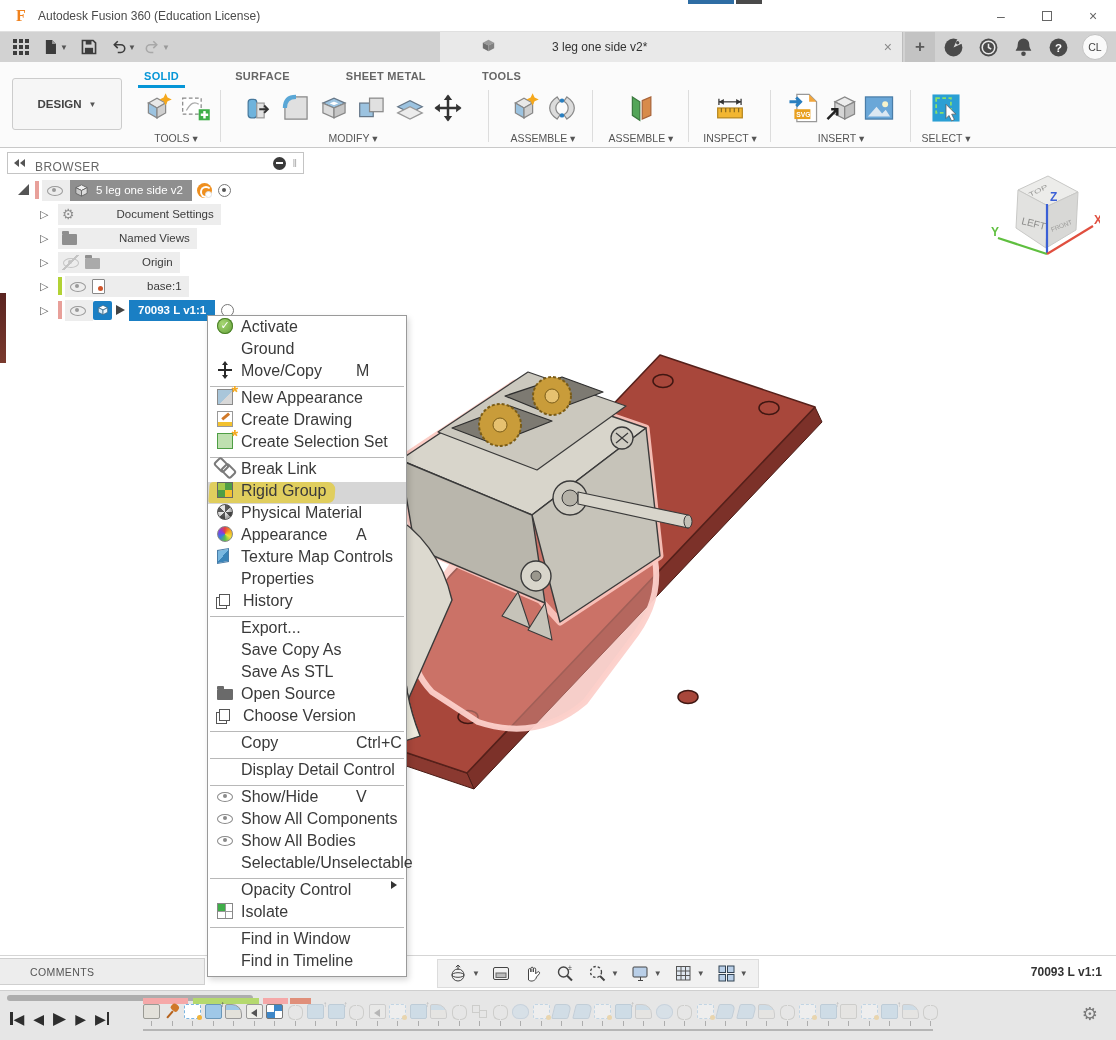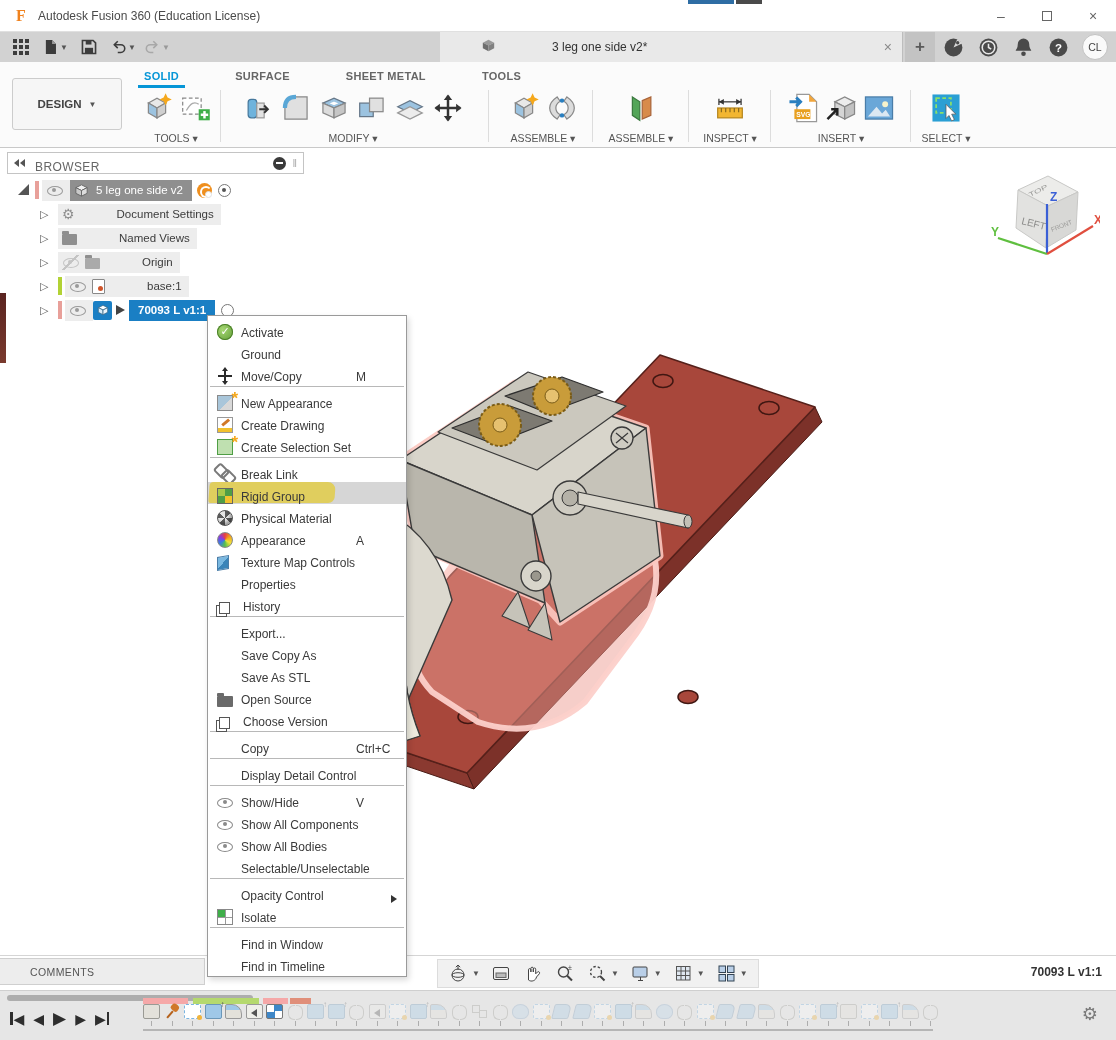--- a/index.html
+++ b/index.html
@@ -77,21 +77,21 @@
   .cube-tile { width:19px; height:19px; background:#1a7fc4; border-radius:2px; display:flex; align-items:center; justify-content:center; }
   .arrow-right { width:0; height:0; border-top:5px solid transparent; border-bottom:5px solid transparent; border-left:9px solid #444; margin:0 4px; position:relative; }
   .badge-c { width:15px; height:15px; border-radius:50%; background:#ef8f1e; position:relative; margin-left:5px; }
   .badge-c::before { content:""; position:absolute; left:3.5px; top:3.5px; width:8px; height:8px; border-radius:50%; border:2.4px solid #fff; border-right-color:transparent; }
   .badge-c::after { content:""; position:absolute; right:0; bottom:0; width:5px; height:5px; background:#fff; border-radius:50%; border:1px solid #e0e0e0; }
   .ring { width:13px; height:13px; border:1.6px solid #777; border-radius:50%; position:relative; margin-left:6px; }
   .ring.dot::after { content:""; position:absolute; left:3.2px; top:3.2px; width:4px; height:4px; background:#555; border-radius:50%; }
 
   
   .ctx-menu { position:absolute; left:207px; top:315px; width:200px; background:#fff; border:1px solid #9a9a9a; box-shadow:2px 3px 6px rgba(0,0,0,.15); padding:2px 0; z-index:50; }
-  .menu-item { position:relative; display:flex; align-items:flex-end; height:22px; padding:0 8px 0 9px; font-size:12px; color:#3a3a3a; }
+  .menu-item { position:relative; display:flex; align-items:flex-start; height:22px; padding:0 8px 0 9px; font-size:16px; color:#3a3a3a; }
   .menu-item.hl { background:#d6d6d6; }
   .menu-item.hl::before { content:""; position:absolute; left:1px; top:0; width:126px; height:21px; background:#e3ca2f; opacity:.72; border-radius:4px 8px 6px 3px; transform:skewX(-4deg); }
   .menu-item > * { position:relative; }
   .mlabel { white-space:nowrap; }
   .shortcut { position:absolute; left:148px; color:#3a3a3a; }
   .subarrow { position:absolute; right:9px; width:0; height:0; border-left:6px solid #333; border-top:4px solid transparent; border-bottom:4px solid transparent; }
   .menu-sep { height:1px; background:#b8b8b8; margin:2px 2px; }
   .mi { width:16px; height:16px; flex:0 0 16px; margin-right:8px; position:relative; display:inline-block; }
   .mi-none { visibility:hidden; }
   .mi-activate { background:radial-gradient(circle at 35% 35%,#a6d773,#5f9c35); border-radius:50%; box-shadow:inset 0 0 0 1px #4a7f28; }

